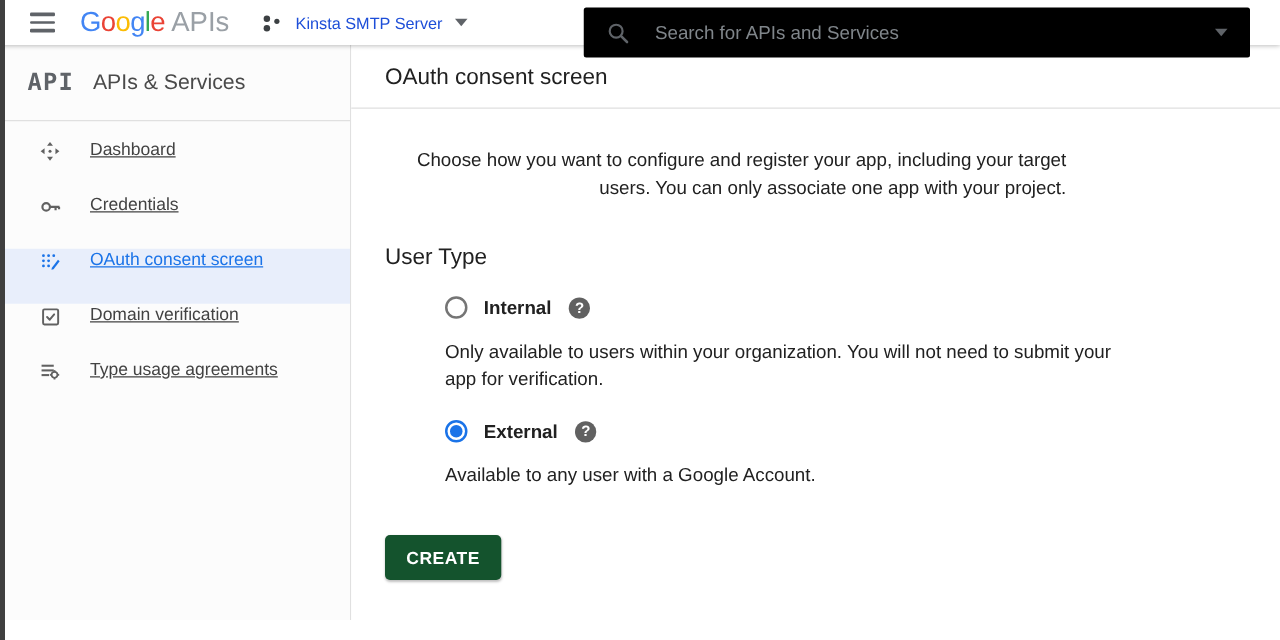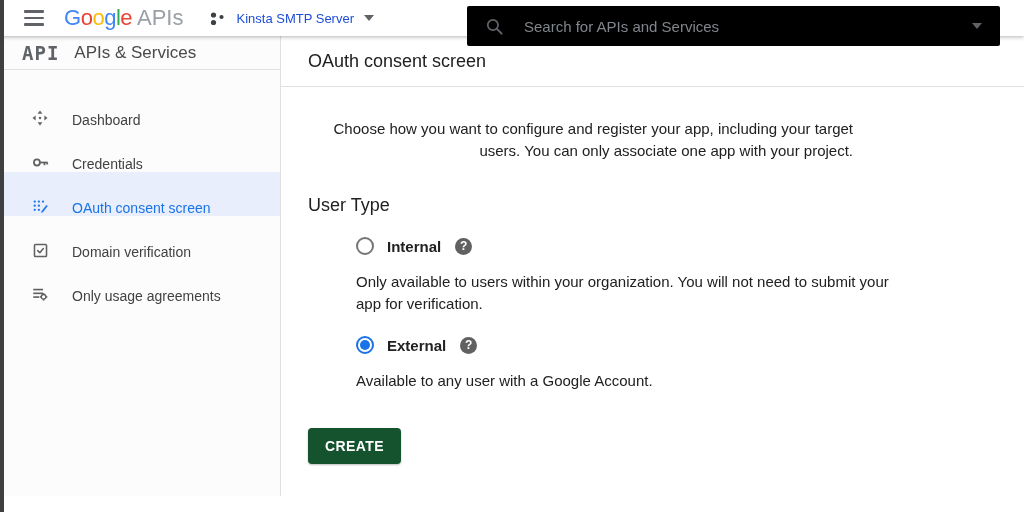--- a/index.html
+++ b/index.html
@@ -41,32 +41,32 @@
   }
   .search-bar .placeholder { font-size: 15px; color: #80868b; margin-left: 20px; }
   .search-bar .caret-down { margin-left: auto; }
   
   .page-body { display: flex; height: 460px; }
   .sidebar {
     width: 281px; min-width: 281px; background: #fcfcfc;
     border-right: 1px solid #e0e0e0; padding-left: 4px;
   }
   .sidebar-header {
-    height: 34px; border-bottom: 1px solid #e0e0e0;
+    height: 61px; border-bottom: 1px solid #e0e0e0;
     display: flex; align-items: center; padding-left: 18px;
   }
   .api-logo {
     font-family: "DejaVu Sans Mono", monospace; font-weight: bold;
     font-size: 19px; color: #5f6368; letter-spacing: 1px;
   }
   .sidebar-title { font-size: 17px; color: #4a4a4a; margin-left: 15px; }
   .nav { padding-top: 14px; }
   .nav-item {
-    height: 44px; display: flex; align-items: flex-end;
-    padding-left: 26px; cursor: pointer; color: #424242;
+    height: 44px; display: flex; align-items: flex-start;
+    padding-left: 26px; cursor: pointer; color: #424242; text-decoration: underline;
   }
   .nav-item .nav-icon { width: 20px; height: 20px; color: #616161; display: flex; align-items: center; justify-content: center; }
   .nav-item .nav-label { font-size: 14px; margin-left: 22px; }
   .nav-item.selected { background: #e8eefb; color: #1a73e8; }
   .nav-item.selected .nav-icon { color: #1a73e8; }
   .nav-item.selected .nav-label { color: #1a73e8; }
   
   .main { flex: 1; background: #fff; }
   .main-header {
     height: 51px; border-bottom: 1px solid #e0e0e0;
@@ -196,21 +196,21 @@
             <rect x="3" y="15" width="8" height="2.2"></rect>
             <g transform="translate(16.8,15.8)">
               <circle cx="0" cy="0" r="3.1" fill="none" stroke="currentColor" stroke-width="1.8"></circle>
               <rect x="-1" y="-5" width="2" height="2.2"></rect>
                 <rect x="-1" y="2.8" width="2" height="2.2"></rect>
               <rect x="-5" y="-1" width="2.2" height="2"></rect>
                 <rect x="2.8" y="-1" width="2.2" height="2"></rect>
             </g>
           </svg>
         </span>
-        <span class="nav-label">Only usage agreements</span>
+        <span class="nav-label">Type usage agreements</span>
       </div>
     </div>
   </nav>
 
   <main class="main">
     <div class="main-header">
       <h1 class="page-title">OAuth consent screen</h1>
     </div>
     <div class="main-content">
       <p class="intro-text">Choose how you want to configure and register your app, including your target users. You can only associate one app with your project.</p>

